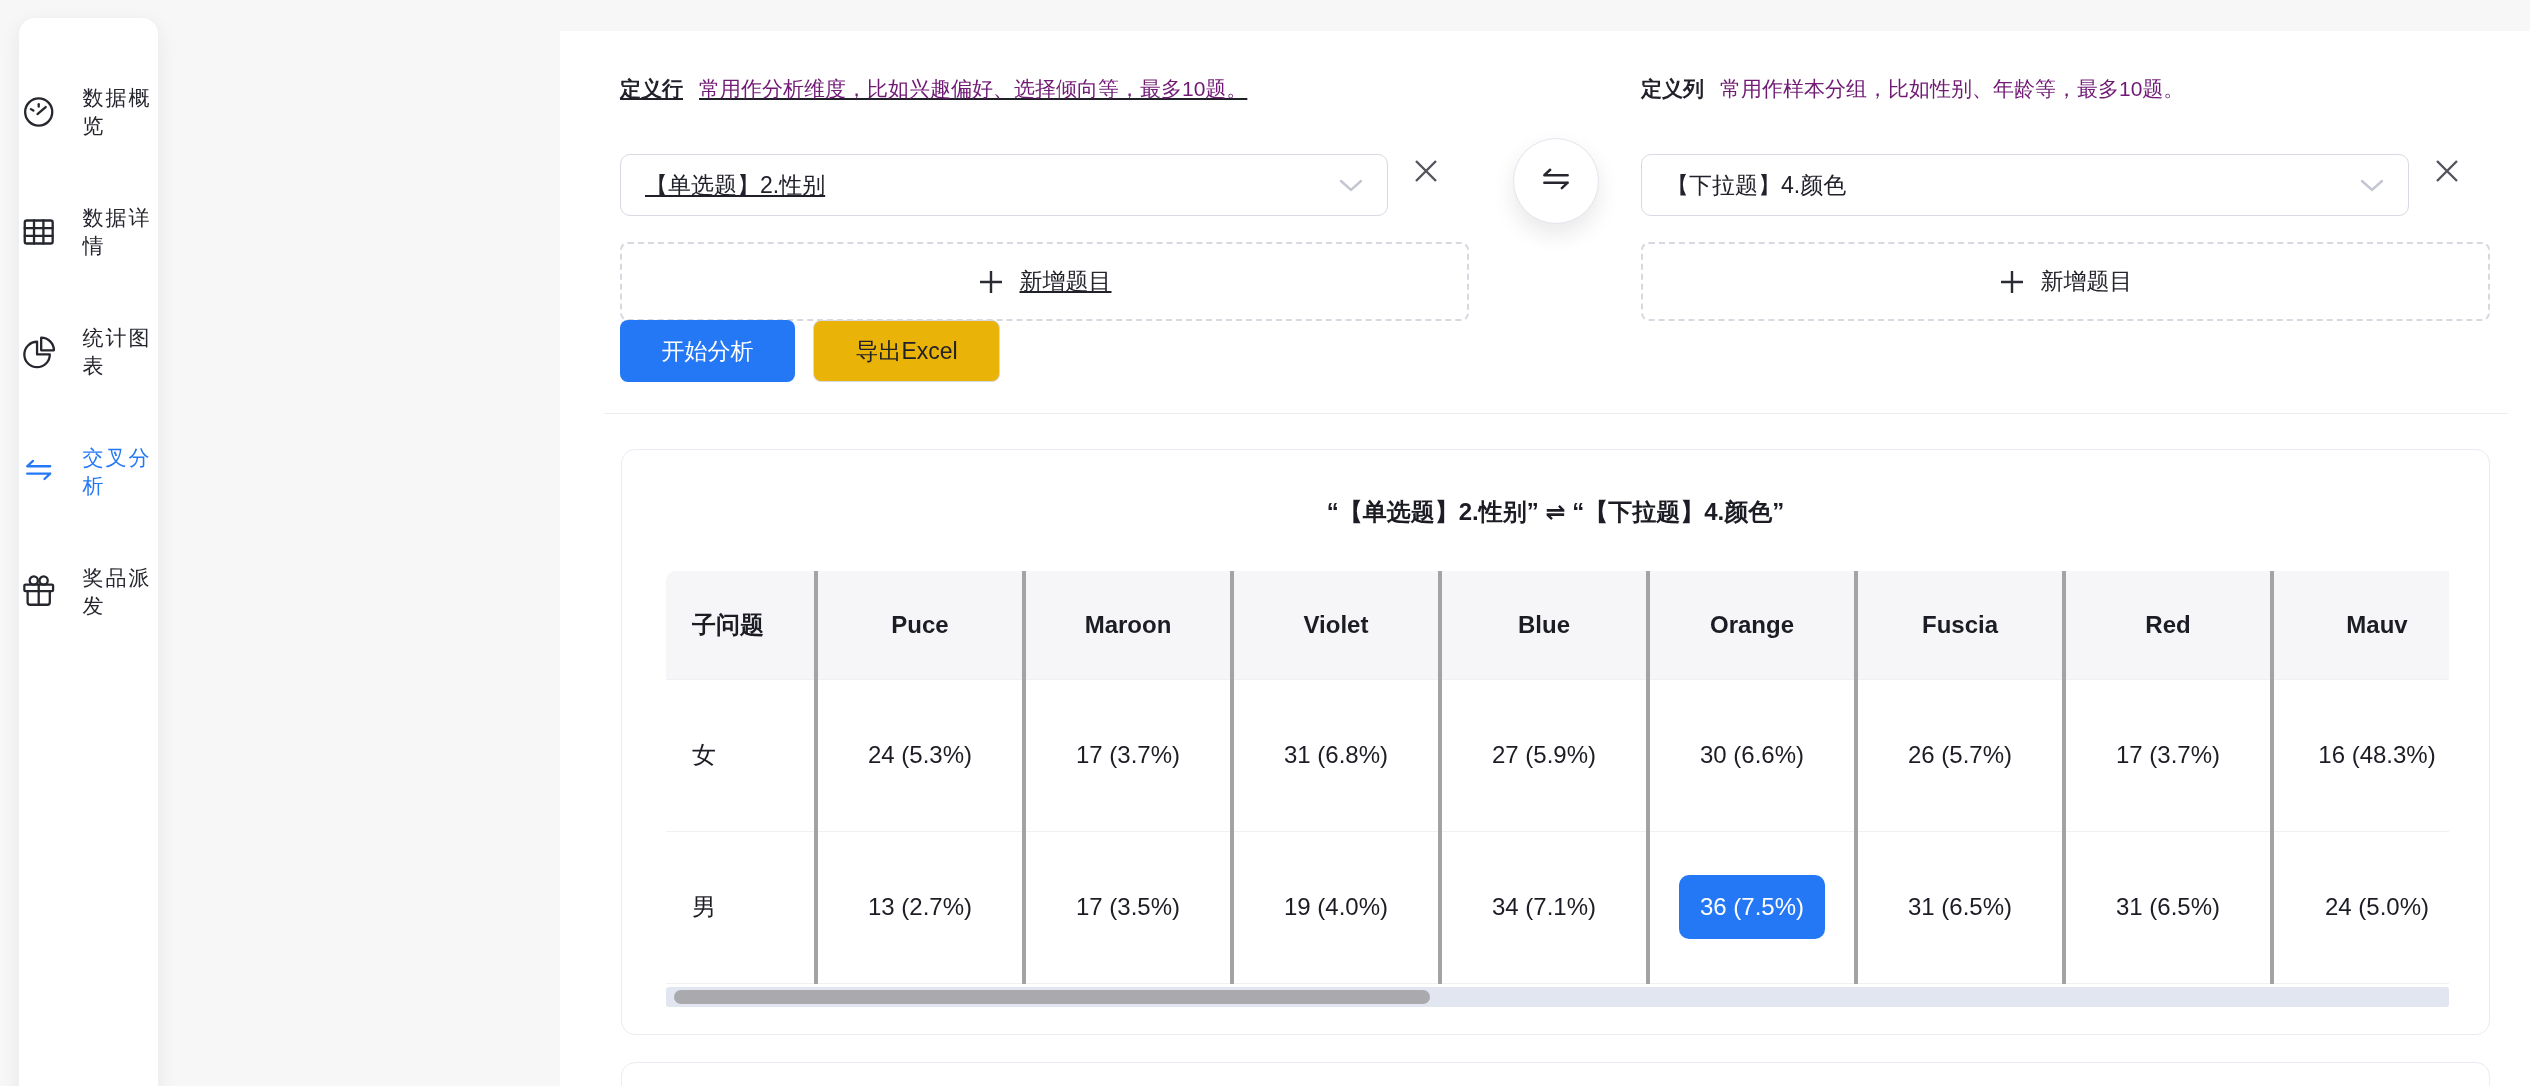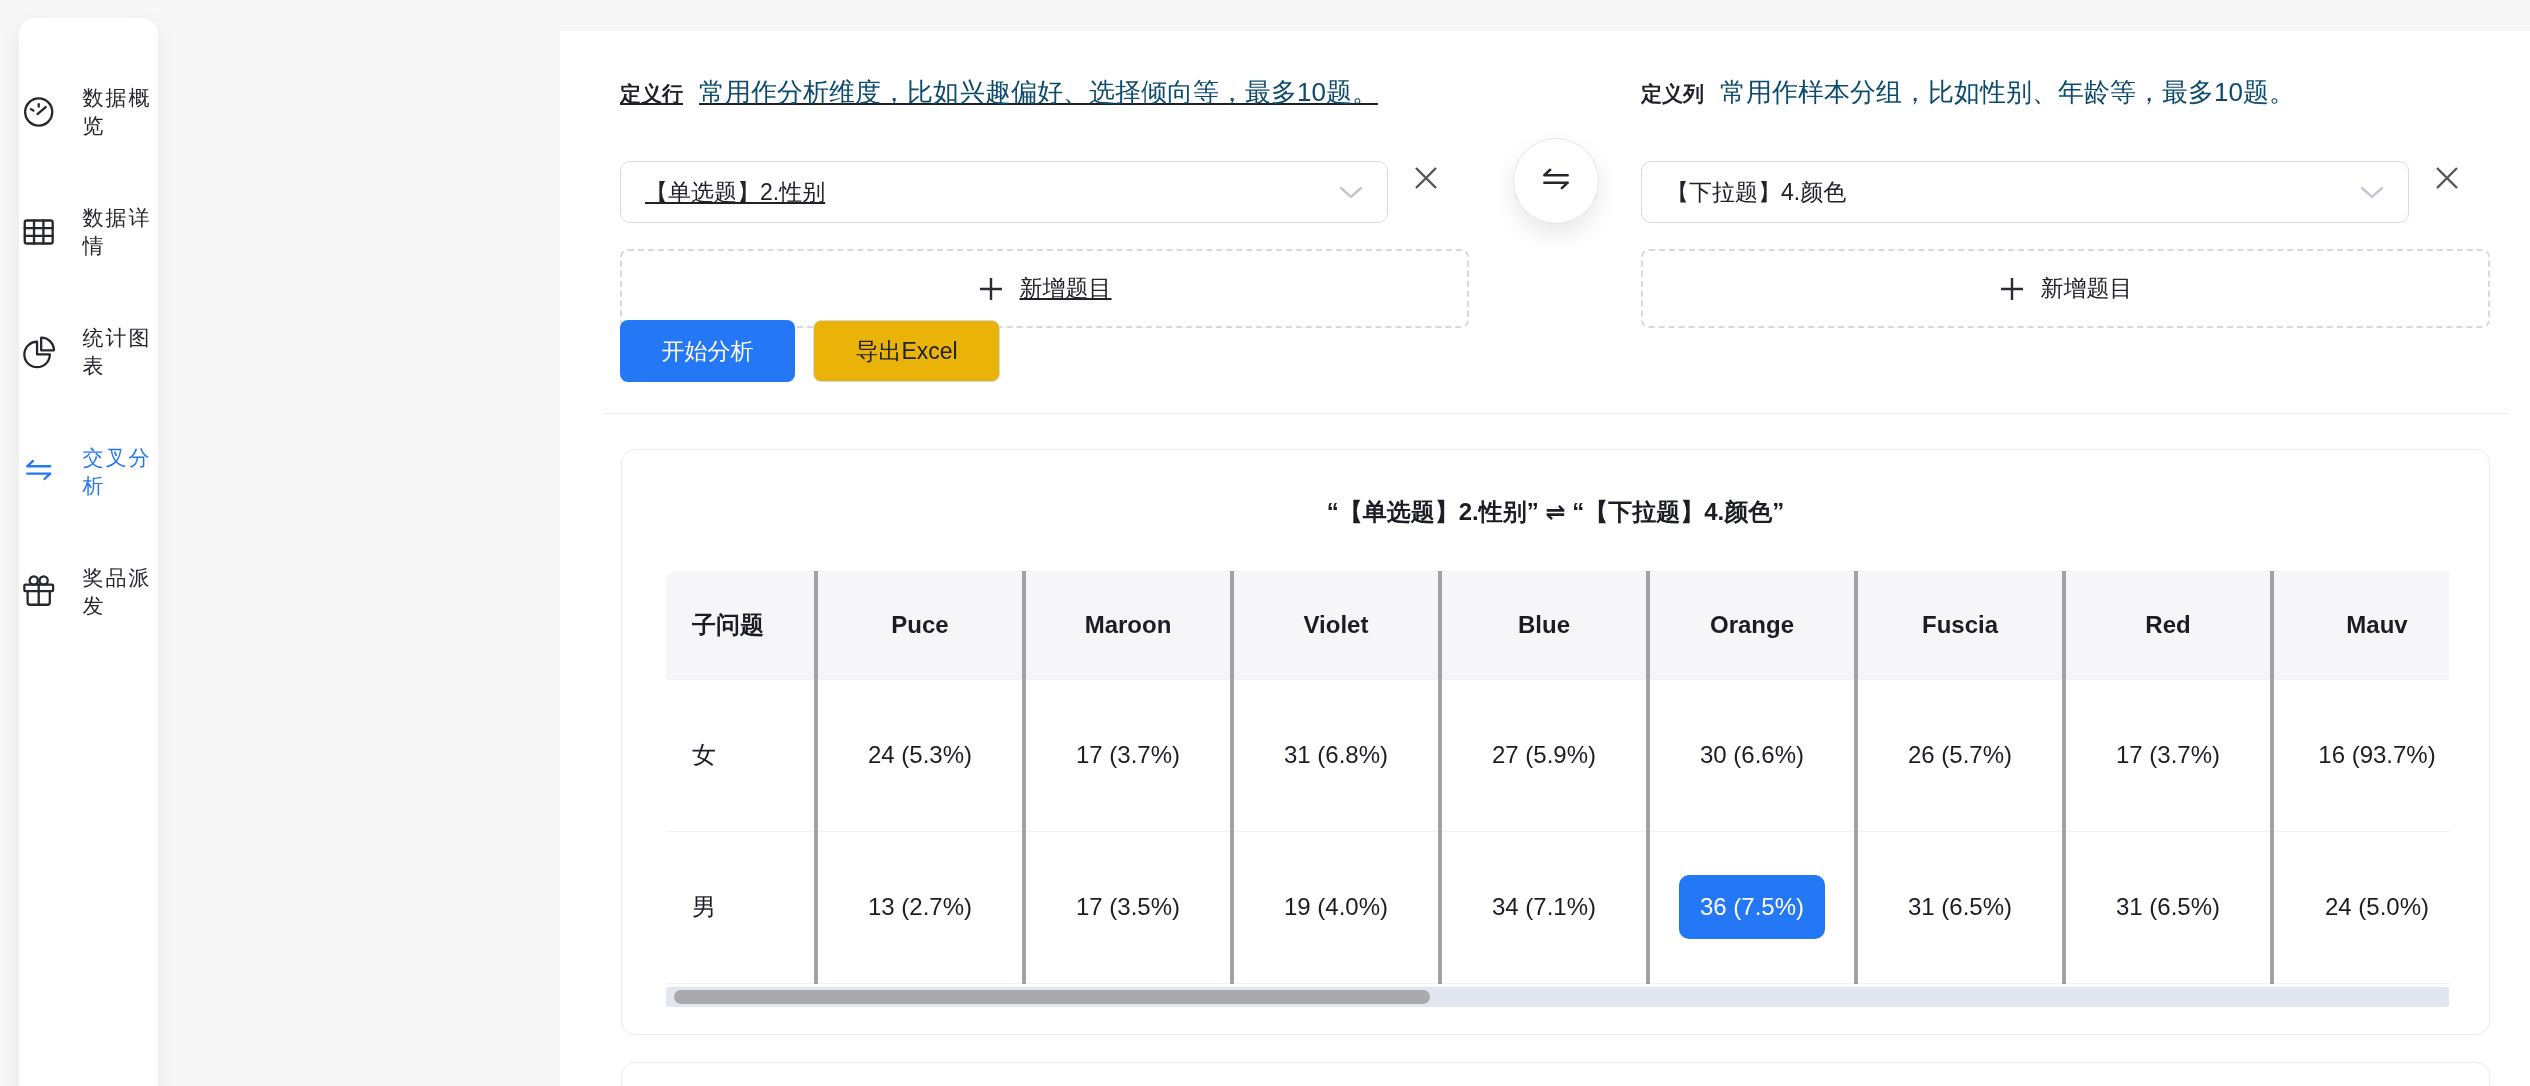--- a/index.html
+++ b/index.html
@@ -25,21 +25,21 @@
   .nav-item.active .nav-label { color:#2478f5; }
 
   
   .panel { position:absolute; left:560px; top:31px; width:1970px; height:1055px; background:#fff; }
 
   .def-col { position:absolute; top:44px; width:849px; }
   .def-col.left  { left:60px;text-decoration:underline; }
   .def-col.right { left:1081px; }
   .def-head { display:flex; align-items:baseline; gap:16px; white-space:nowrap; }
   .def-title { font-size:21px; font-weight:700; color:#20212a; }
-  .def-hint  { font-size:26px; color:#0c4a6e; }
+  .def-hint  { font-size:21px; color:#701a75; }
 
   .select-row { margin-top:22px; display:flex; align-items:center; gap:24px; }
   .select {
     width:768px; height:62px; border:1.5px solid #d8d9e2; border-radius:10px;
     background:#fff; display:flex; align-items:center; justify-content:space-between;
     padding:0 24px; font-size:23px; color:#20212a; cursor:pointer;margin-top:29px;
   }
   .clear-x { width:28px; height:28px; cursor:pointer; flex:0 0 auto; }
   .clear-x svg { width:28px; height:28px; stroke:#53545c; stroke-width:2.4; }
 
@@ -250,21 +250,21 @@
           <tbody id="cross-body">
               <tr>
                 <td>女</td>
                 <td><span>24 (5.3%)</span></td>
                 <td><span>17 (3.7%)</span></td>
                 <td><span>31 (6.8%)</span></td>
                 <td><span>27 (5.9%)</span></td>
                 <td><span>30 (6.6%)</span></td>
                 <td><span>26 (5.7%)</span></td>
                 <td><span>17 (3.7%)</span></td>
-                <td><span>16 (93.7%)</span></td>
+                <td><span>16 (48.3%)</span></td>
               </tr>
               <tr>
                 <td>男</td>
                 <td><span>13 (2.7%)</span></td>
                 <td><span>17 (3.5%)</span></td>
                 <td><span>19 (4.0%)</span></td>
                 <td><span>34 (7.1%)</span></td>
                 <td><span class="pill">36 (7.5%)</span></td>
                 <td><span>31 (6.5%)</span></td>
                 <td><span>31 (6.5%)</span></td>

